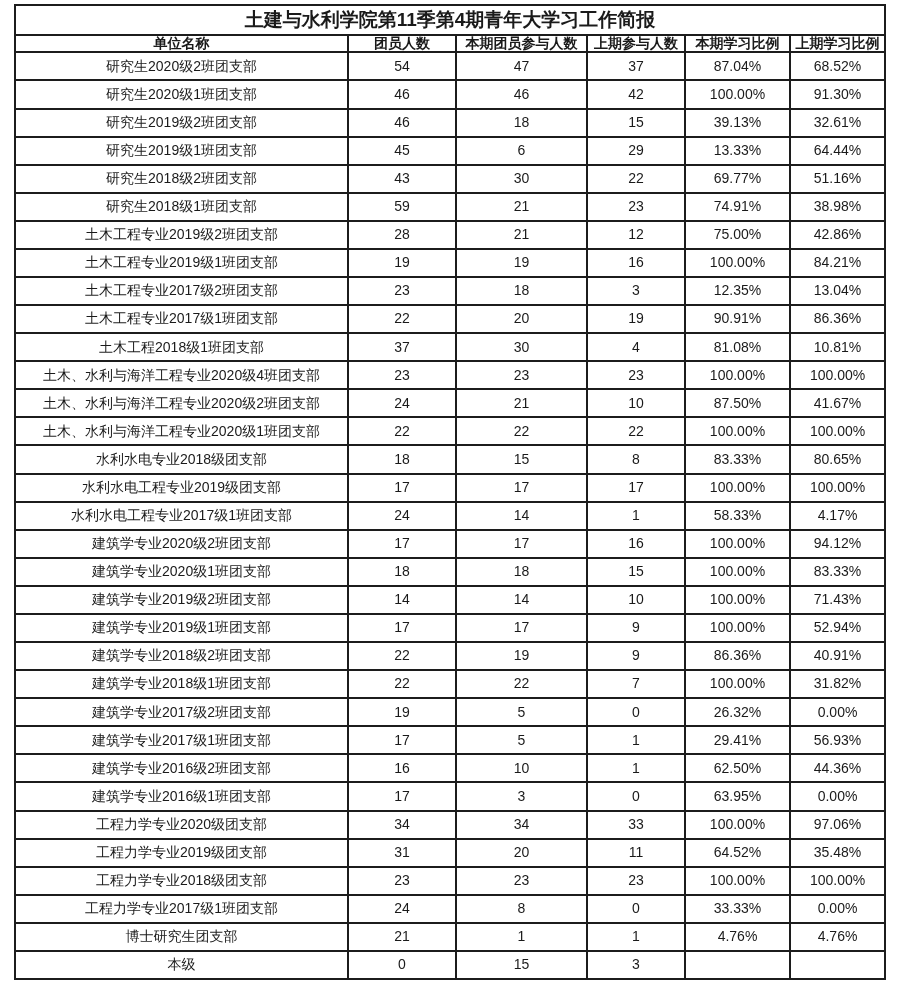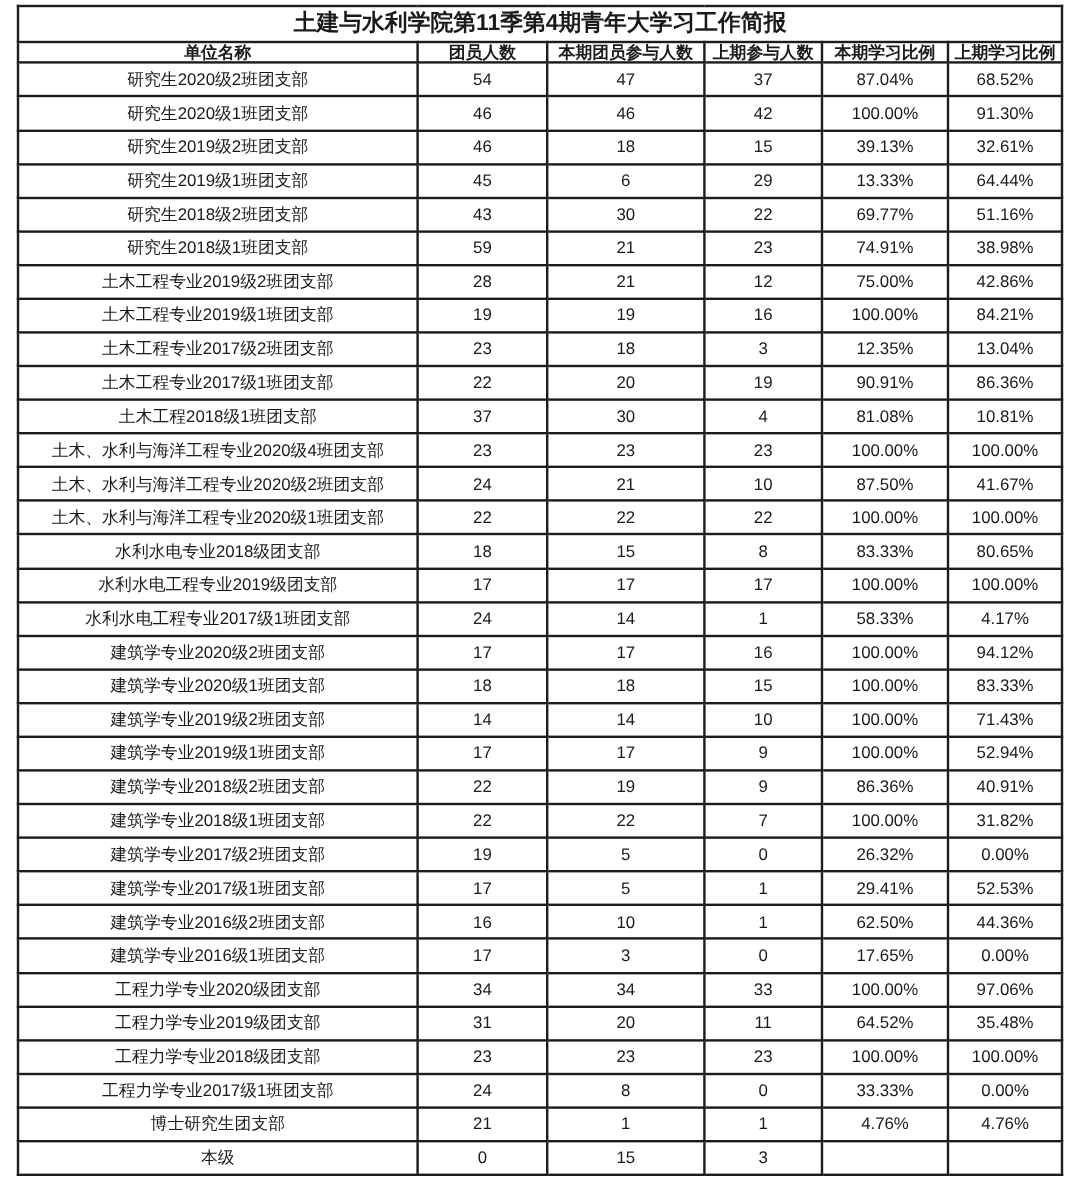--- a/index.html
+++ b/index.html
@@ -259,36 +259,36 @@
           <td>0</td>
           <td class="blue">26.32%</td>
           <td class="blue">0.00%</td>
         </tr>
         <tr>
           <td class="blue">建筑学专业2017级1班团支部</td>
           <td class="blue">17</td>
           <td class="blue">5</td>
           <td class="blue">1</td>
           <td class="blue">29.41%</td>
-          <td class="blue">52.53%</td>
+          <td class="blue">56.93%</td>
         </tr>
         <tr>
           <td>建筑学专业2016级2班团支部</td>
           <td>16</td>
           <td>10</td>
           <td>1</td>
           <td class="blue">62.50%</td>
           <td class="blue">44.36%</td>
         </tr>
         <tr>
           <td class="blue">建筑学专业2016级1班团支部</td>
           <td class="blue">17</td>
           <td class="blue">3</td>
           <td class="blue">0</td>
-          <td class="blue">17.65%</td>
+          <td class="blue">63.95%</td>
           <td class="blue">0.00%</td>
         </tr>
         <tr>
           <td>工程力学专业2020级团支部</td>
           <td>34</td>
           <td>34</td>
           <td>33</td>
           <td class="blue">100.00%</td>
           <td class="blue">97.06%</td>
         </tr>

